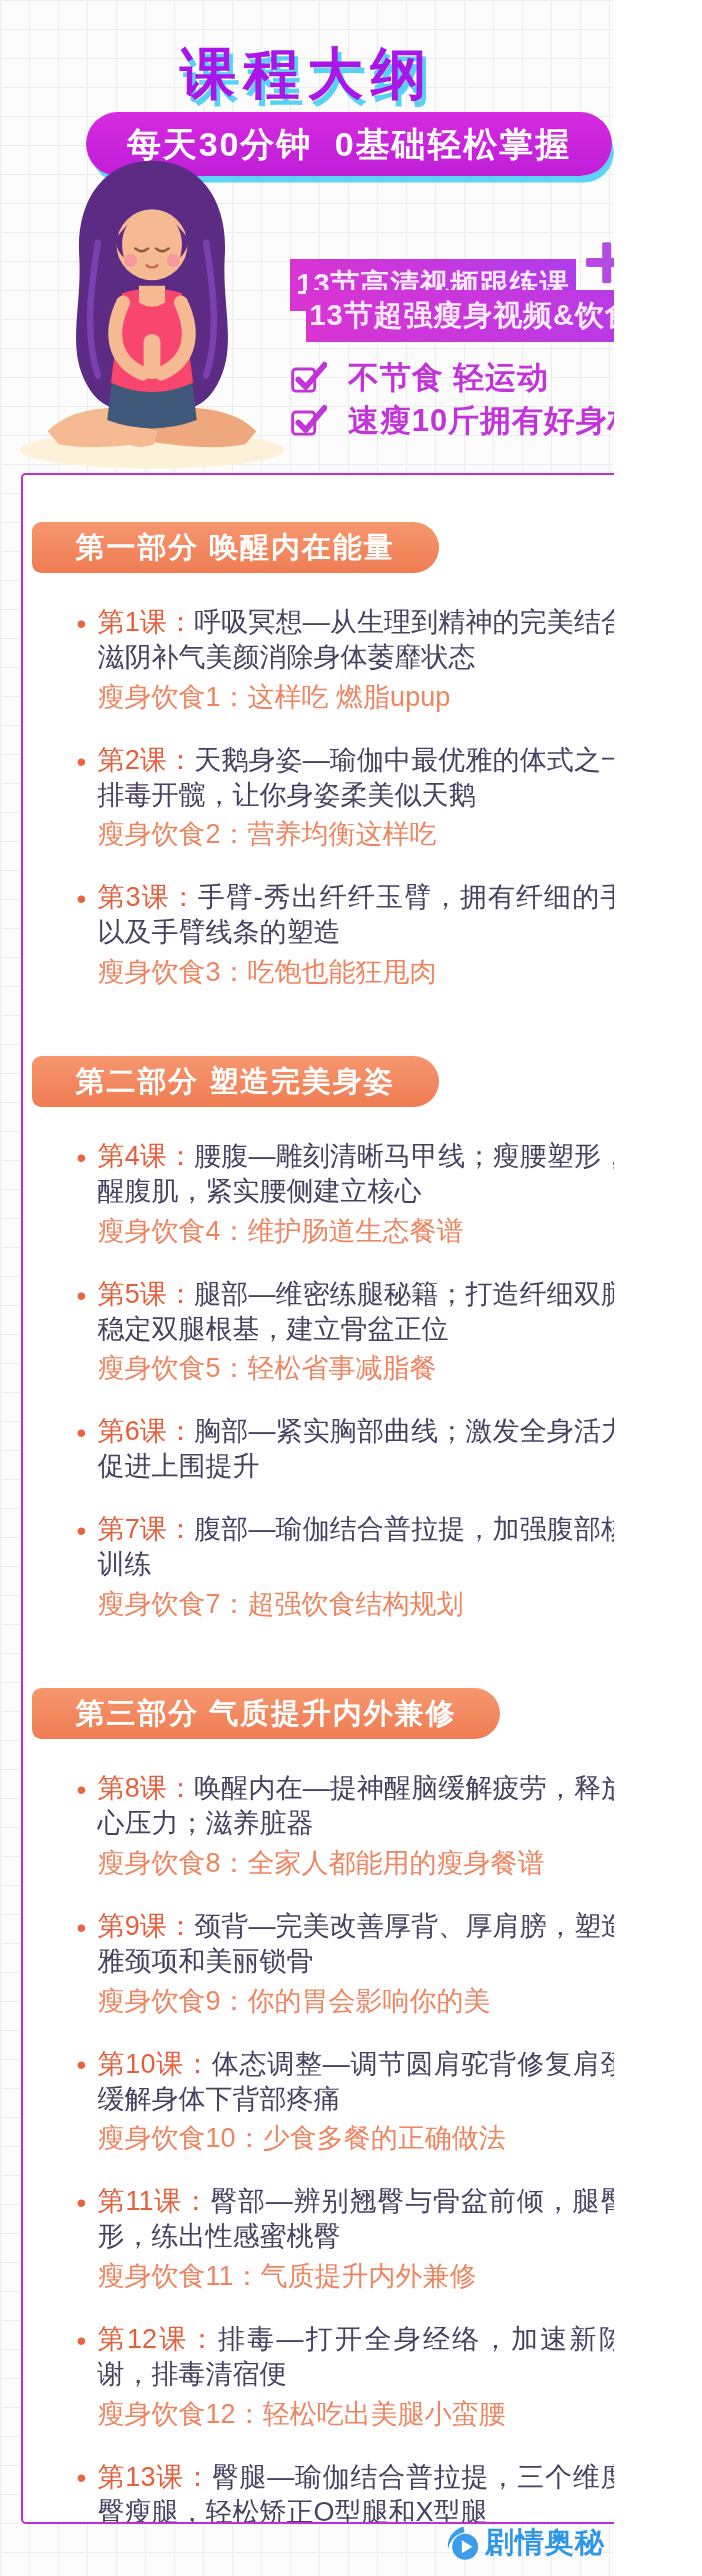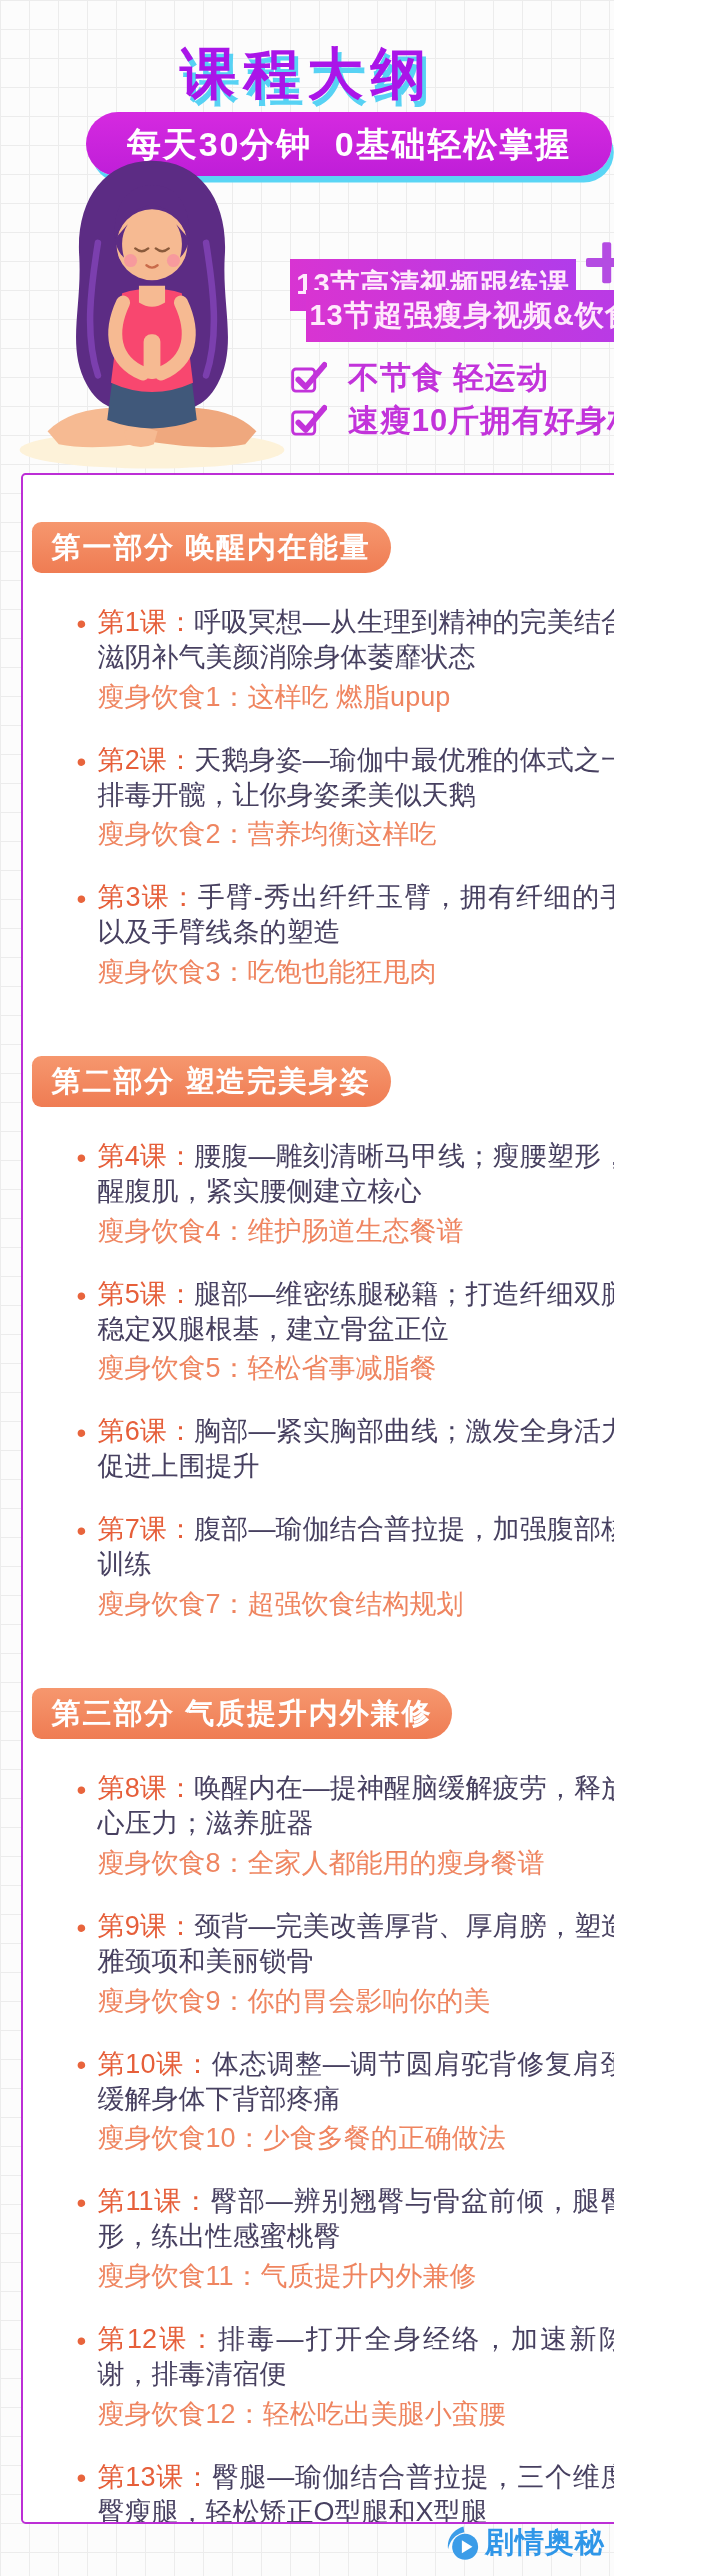--- a/index.html
+++ b/index.html
@@ -42,21 +42,21 @@
   .check-row-2{top:400px;}
   .check-row .txt{color:#c233da;font-size:31px;font-weight:700;letter-spacing:0.9px;white-space:pre;}
   
   .course-box{
     position:absolute;left:20.6px;top:473px;width:665px;height:2051px;
     background:#ffffff;border:2.8px solid #bc2ed6;border-radius:4.7px;
     box-sizing:border-box;padding:47px 19px 24px 26px;overflow:hidden;
   }
   .section + .section{margin-top:66px;}
   .section-pill{
-    display:inline-block;height:51px;line-height:51px;padding:0 20px;
+    display:inline-block;height:51px;line-height:51px;padding:0 44px;
     margin-left:-17px;margin-bottom:32px;
     border-radius:9.4px 26px 26px 9.4px;
     background:linear-gradient(180deg,#f6976e,#ef7c53);
     color:#ffffff;font-size:29px;font-weight:700;letter-spacing:1.9px;
   }
   .lesson{position:relative;margin-bottom:28px;padding-left:49px;padding-right:9.4px;}
   .lesson::before{
     content:"\2022";position:absolute;left:28px;top:0.9px;
     color:#e8643c;font-size:28px;line-height:35px;
   }

